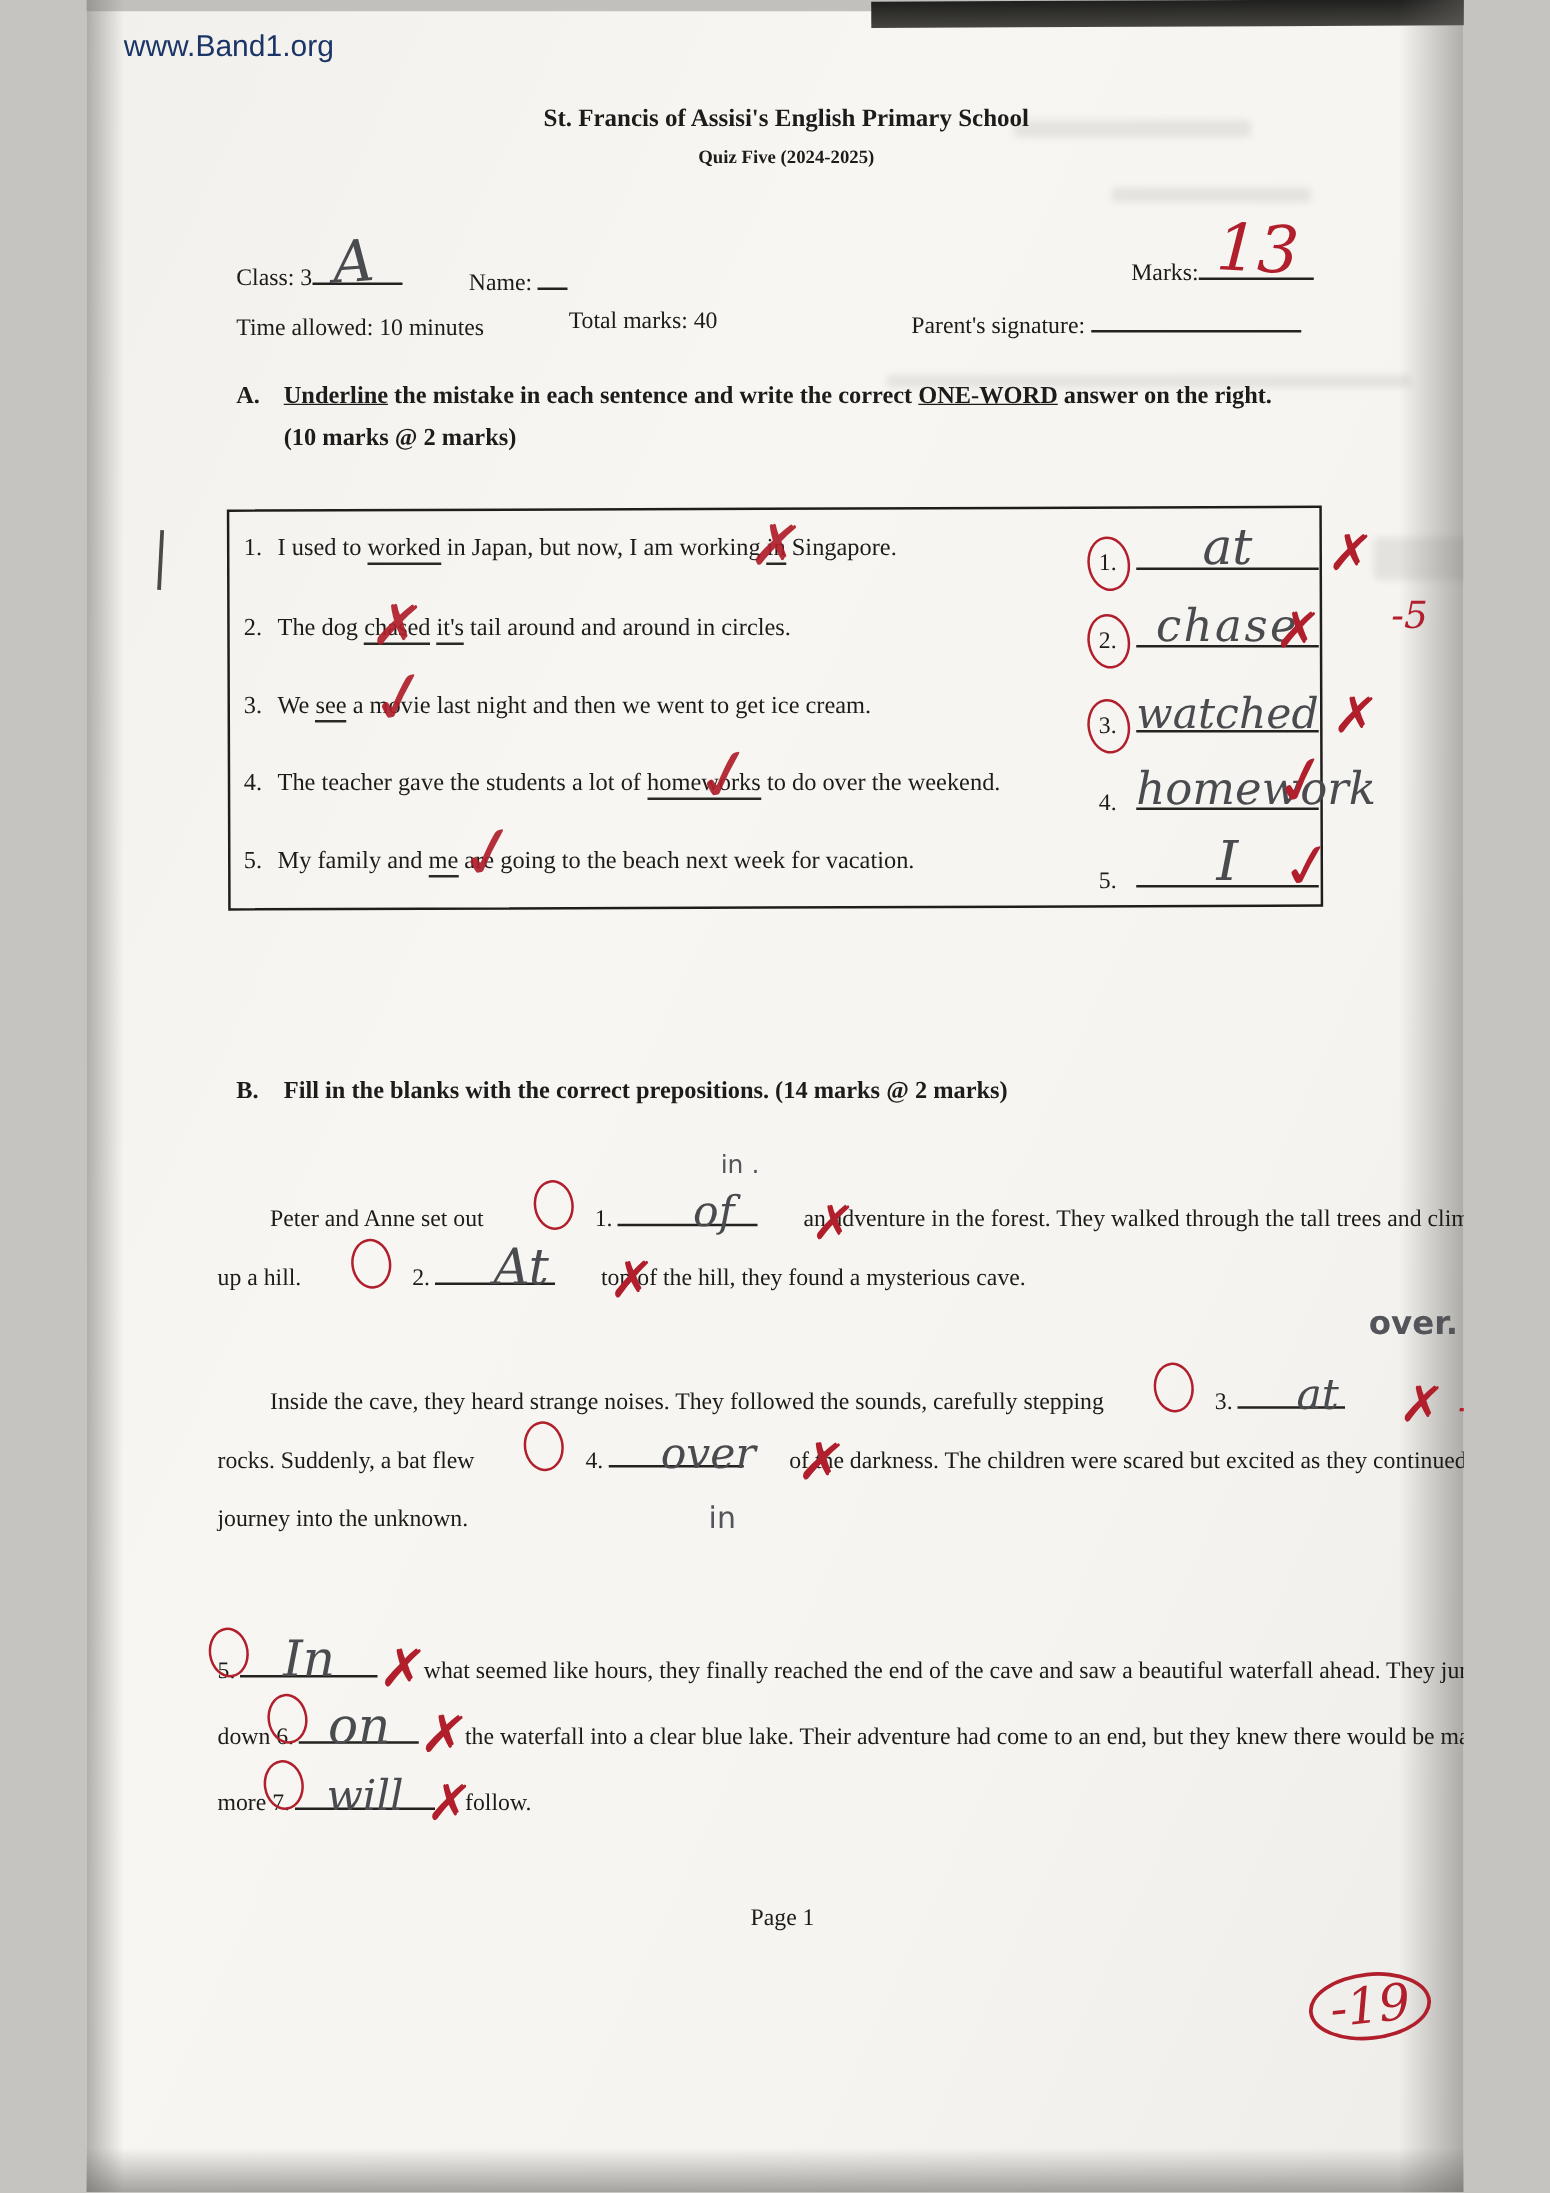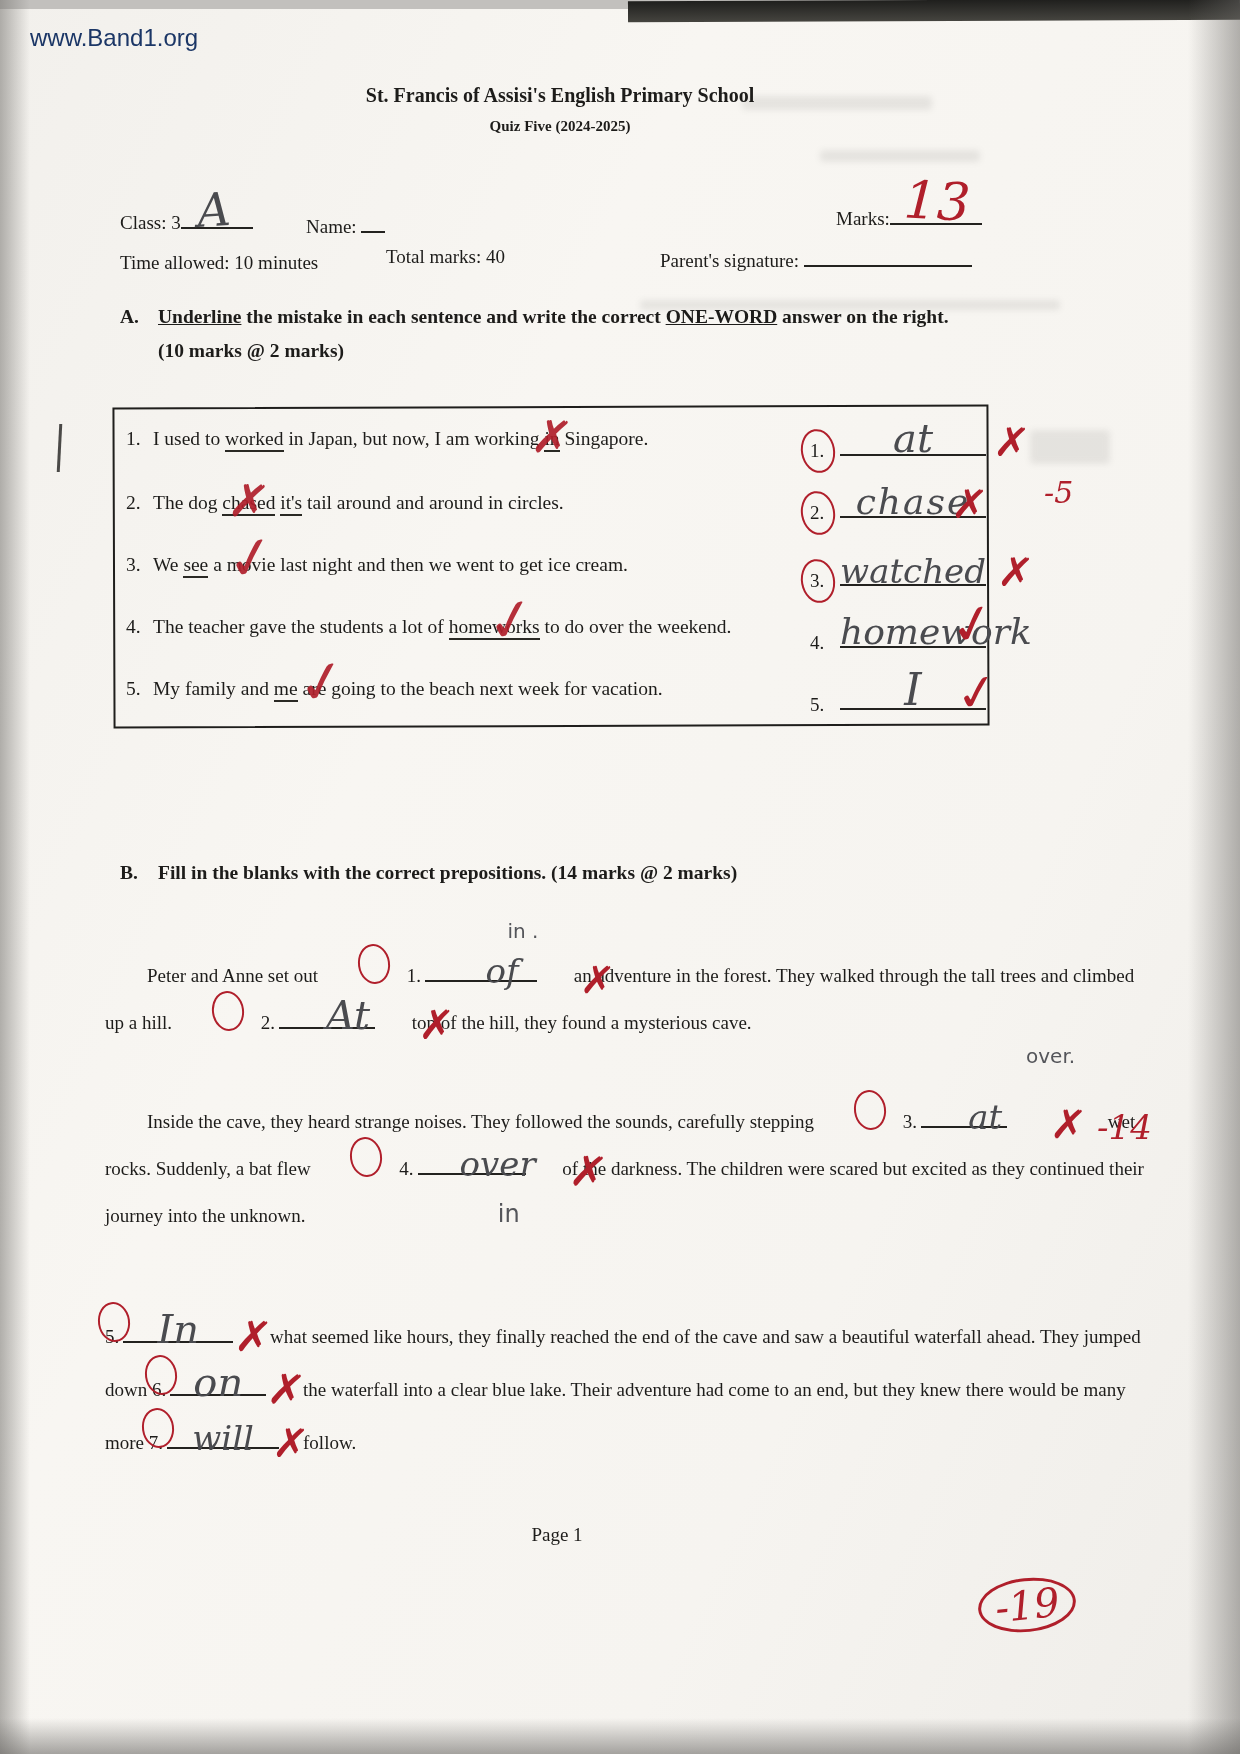--- a/index.html
+++ b/index.html
@@ -1,16 +1,16 @@
 <!DOCTYPE html>
 <html><head>
 <meta charset="utf-8">
 <style>
   html,body{margin:0;padding:0;background:#c6c4c1;}
-  .page{position:relative;width:1240px;height:1754px;margin:0 auto;overflow:hidden;
+  .page{position:relative;width:1102px;height:1754px;margin:0 auto;overflow:hidden;
         background:linear-gradient(115deg,#f2f0ec 0%,#f8f6f2 35%,#f6f4f0 70%,#efede9 100%);
         font-family:"Liberation Serif", serif;color:#1d1c1a;}
   
   .scan-topstrip{position:absolute;left:0;top:0;width:100%;height:9px;background:#c2c0bd;}
   .scan-topbar{position:absolute;left:628px;top:0;width:612px;height:21px;
                background:linear-gradient(to bottom,#1f1f1d,#45443f);transform:rotate(-.25deg);}
   .scan-left{position:absolute;left:0;top:0;width:30px;height:100%;
              background:linear-gradient(to right,rgba(118,116,112,.55),rgba(118,116,112,0));}
   .scan-right{position:absolute;right:0;top:0;width:52px;height:100%;
               background:linear-gradient(to left,rgba(105,103,100,.5),rgba(105,103,100,0));}
@@ -183,21 +183,21 @@
   </div>
 
   <div class="bpara indent" style="top:952px;">
     <span>Peter and Anne set out</span>
     <span class="blank"><span class="bnum circ2">1.</span><span class="bline" style="width:112px;"><span class="hw">of</span></span><span class="ib" style="width:30px;"><span class="redmark" style="font-size:40px;transform:rotate(6deg);">✗</span></span><span class="note-above note-print">in .</span></span>
     <span>an adventure in the forest. They walked through the tall trees and climbed up a hill.</span>
     <span class="blank"><span class="bnum circ2">2.</span><span class="bline" style="width:96px;"><span class="hw" style="font-size:40px;">At</span></span><span class="ib" style="width:30px;"><span class="redmark" style="font-size:42px;transform:rotate(4deg);">✗</span></span></span>
     <span>top of the hill, they found a mysterious cave.</span>
   </div>
 
-  <div class="note-print" style="position:absolute;left:1026px;top:1044px;font-size:20px;">over.</div>
+  <div class="note-print" style="position:absolute;left:1026px;top:1044px;font-size:26px;font-weight:bold;">over.</div>
 
   <div class="bpara indent" style="top:1098px;">
     <span>Inside the cave, they heard strange noises. They followed the sounds, carefully stepping</span>
     <span class="blank"><span class="bnum circ2">3.</span><span class="bline" style="width:86px;"><span class="hw">at</span></span><span class="ib" style="width:34px;"><span class="redmark" style="font-size:42px;transform:rotate(6deg);">✗</span></span><span class="ib" style="width:60px;"><span class="hw-red" style="font-size:34px;margin-left:12px;">-14</span></span></span>
     <span>wet rocks. Suddenly, a bat flew</span>
     <span class="blank"><span class="bnum circ2">4.</span><span class="bline" style="width:108px;"><span class="hw">over</span></span><span class="ib" style="width:30px;"><span class="redmark" style="font-size:44px;transform:rotate(8deg);">✗</span></span><span class="note-below note-print">in</span></span>
     <span>of the darkness. The children were scared but excited as they continued their journey into the unknown.</span>
   </div>
 
   <div class="bpara" style="top:1310px;line-height:53px;">

